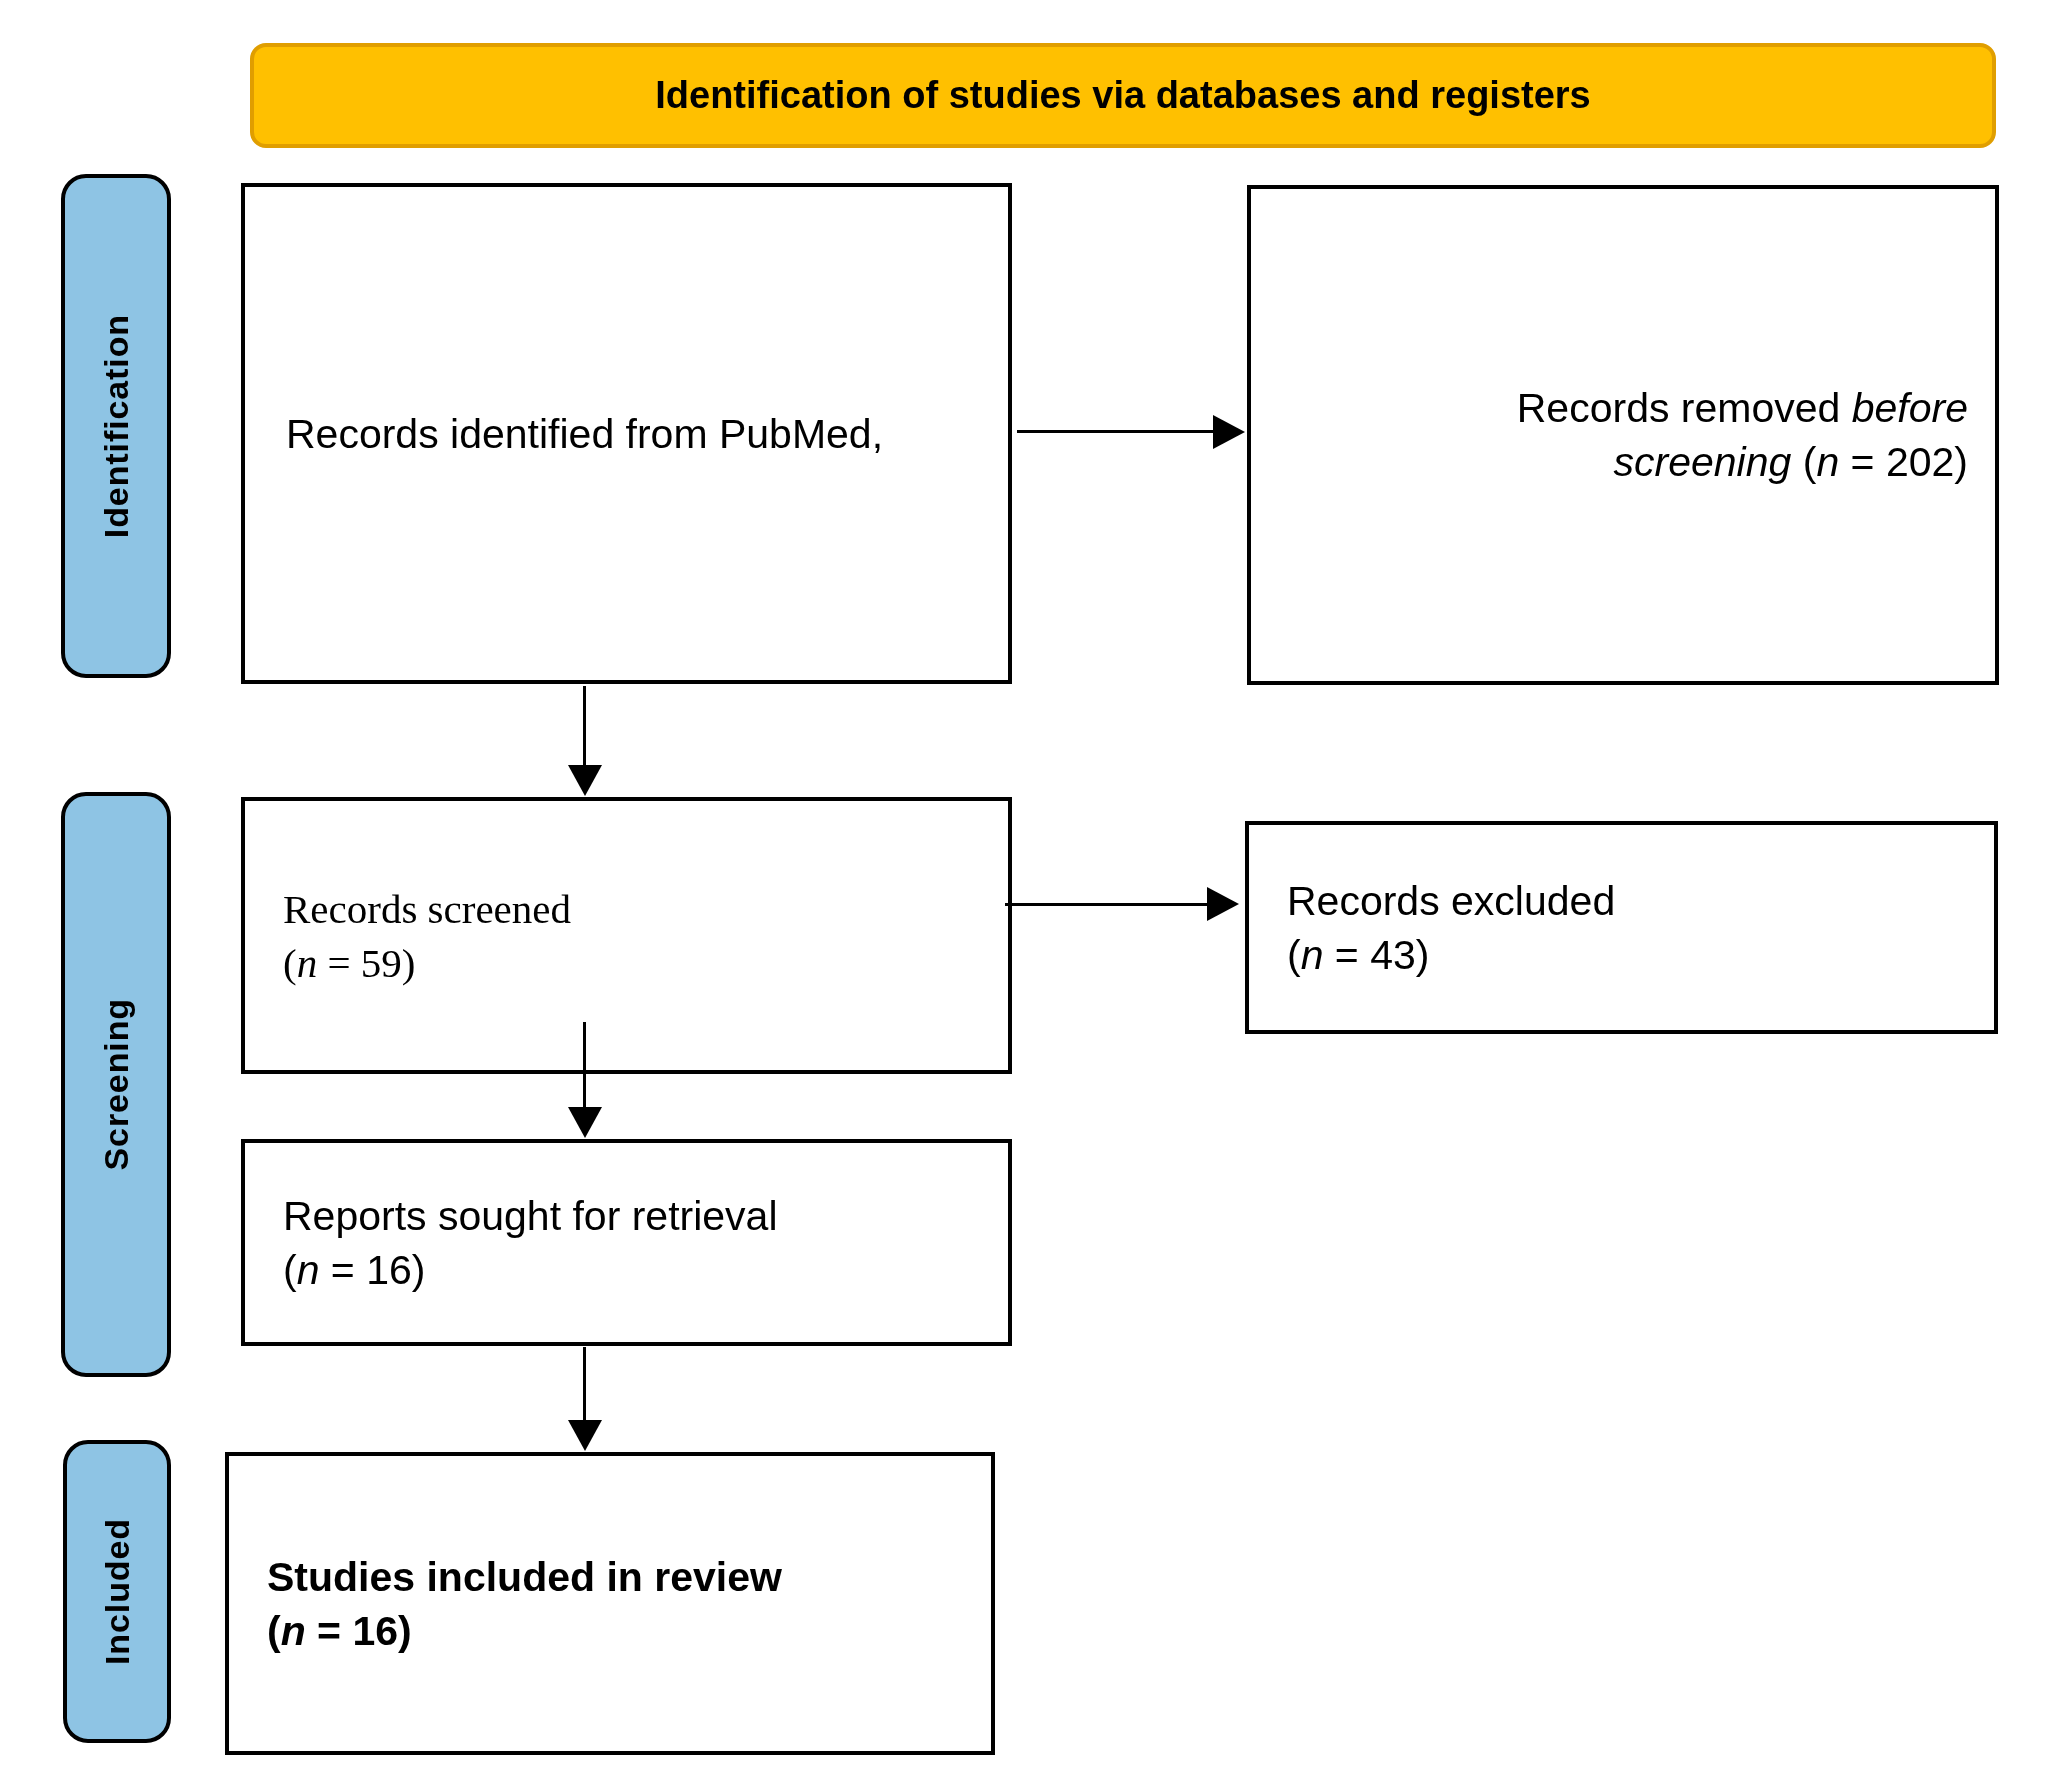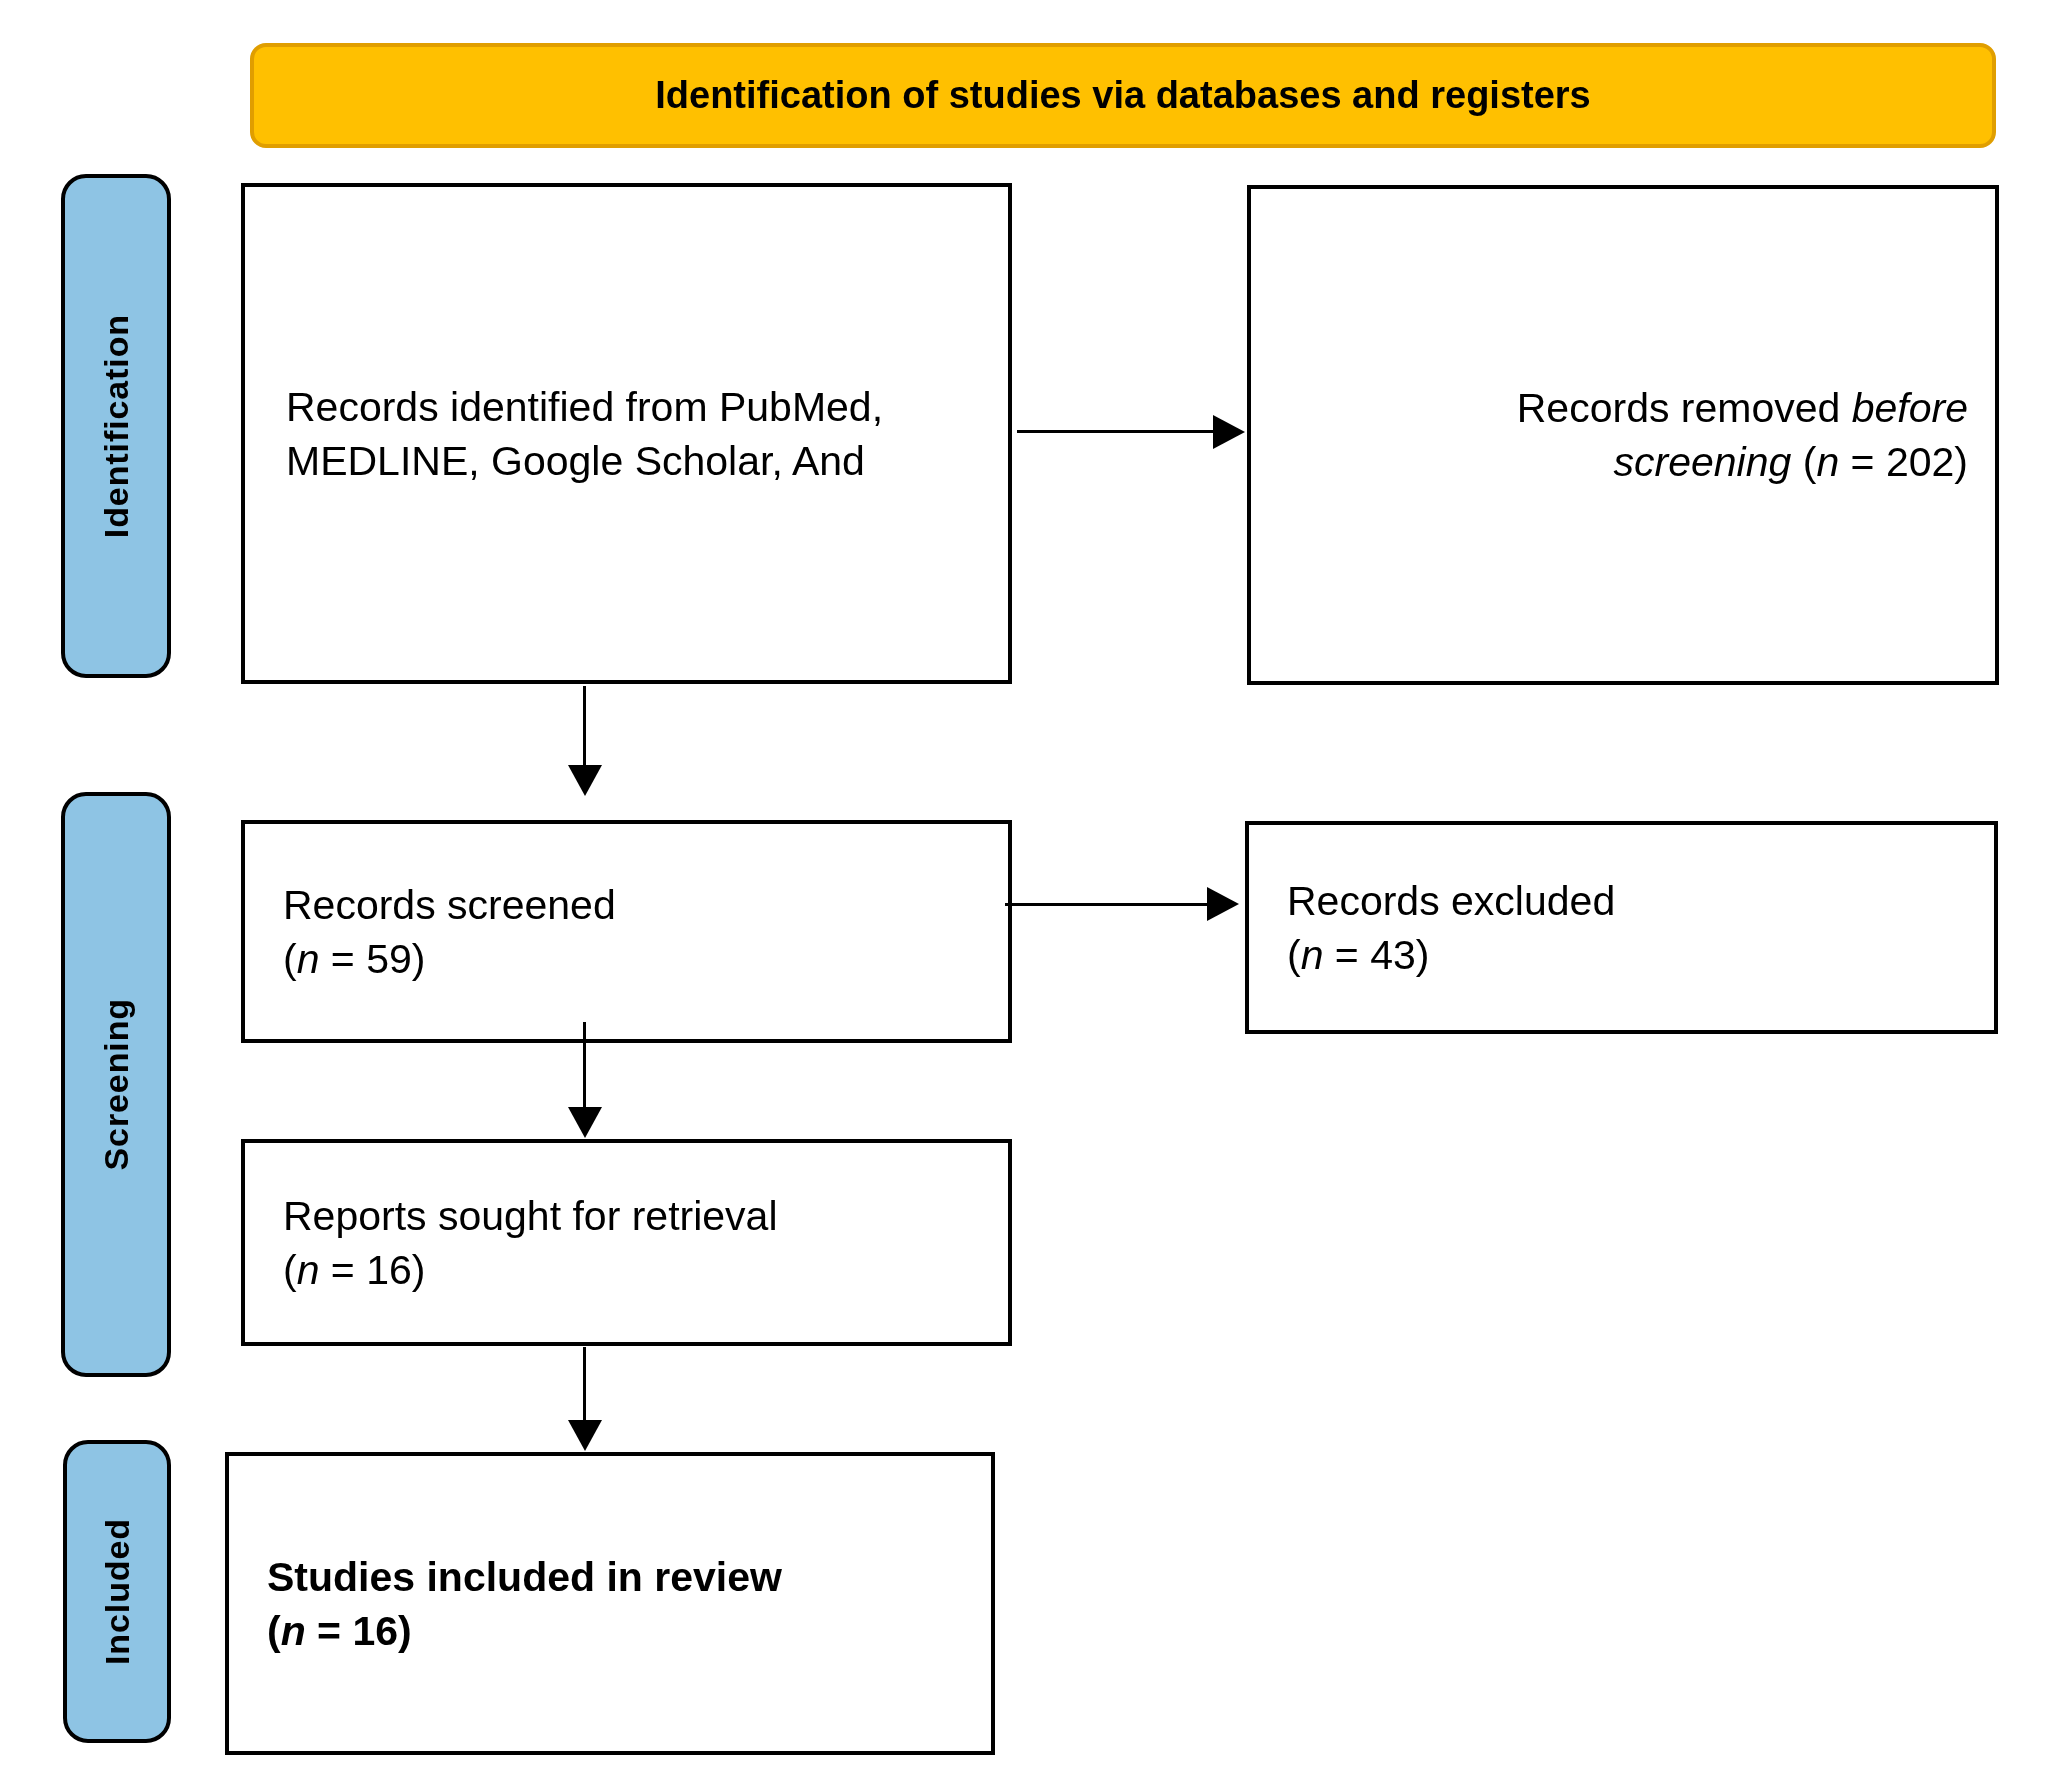--- a/index.html
+++ b/index.html
@@ -46,21 +46,21 @@
     border:4.5px solid var(--line-color);
     display:flex;flex-direction:column;justify-content:center;
     padding:18px 27px 18px 38px;
     font-size:41px;line-height:54px;
   }
   .fbox .line{white-space:nowrap;}
   .it{font-style:italic;}
 
   .box-identified{left:241px;top:183px;width:771px;height:501px;padding-left:41px;}
   .box-removed{left:1247px;top:185px;width:752px;height:500px;text-align:right;}
-  .box-screened{left:241px;top:820px;width:771px;height:223px;}
+  .box-screened{left:241px;top:797px;width:771px;height:277px;font-family:Liberation Serif, serif;}
   .box-excluded{left:1245px;top:797px;width:753px;height:213px;margin-top:24px;}
   .box-sought{left:241px;top:1139px;width:771px;height:207px;justify-content:center;}
   .box-included{left:225px;top:1452px;width:770px;height:303px;font-weight:bold;}
 
   
   .shaft-h{height:0;border-top:3.6px solid var(--line-color);}
   .shaft-v{width:0;border-left:3.6px solid var(--line-color);}
   .head-right{
     width:0;height:0;
     border-left:32px solid var(--line-color);
@@ -86,21 +86,20 @@
 </div>
 <div class="abs stage stage-screening">
   <span>Screening</span>
 </div>
 <div class="abs stage stage-included">
   <span>Included</span>
 </div>
 
 <div class="abs fbox box-identified">
     <div class="line"><span>Records identified from PubMed,</span></div>
-    <div class="line"><span>MEDLINE, Google Scholar, And</span></div>
   </div>
 <div class="abs fbox box-removed">
     <div class="line"><span>Records removed </span><span class="it">before</span></div>
     <div class="line"><span class="it">screening</span><span> (</span><span class="it">n</span><span> = 202)</span></div>
   </div>
 <div class="abs fbox box-screened">
     <div class="line"><span>Records screened</span></div>
     <div class="line"><span>(</span><span class="it">n</span><span> = 59)</span></div>
   </div>
 <div class="abs fbox box-excluded">

